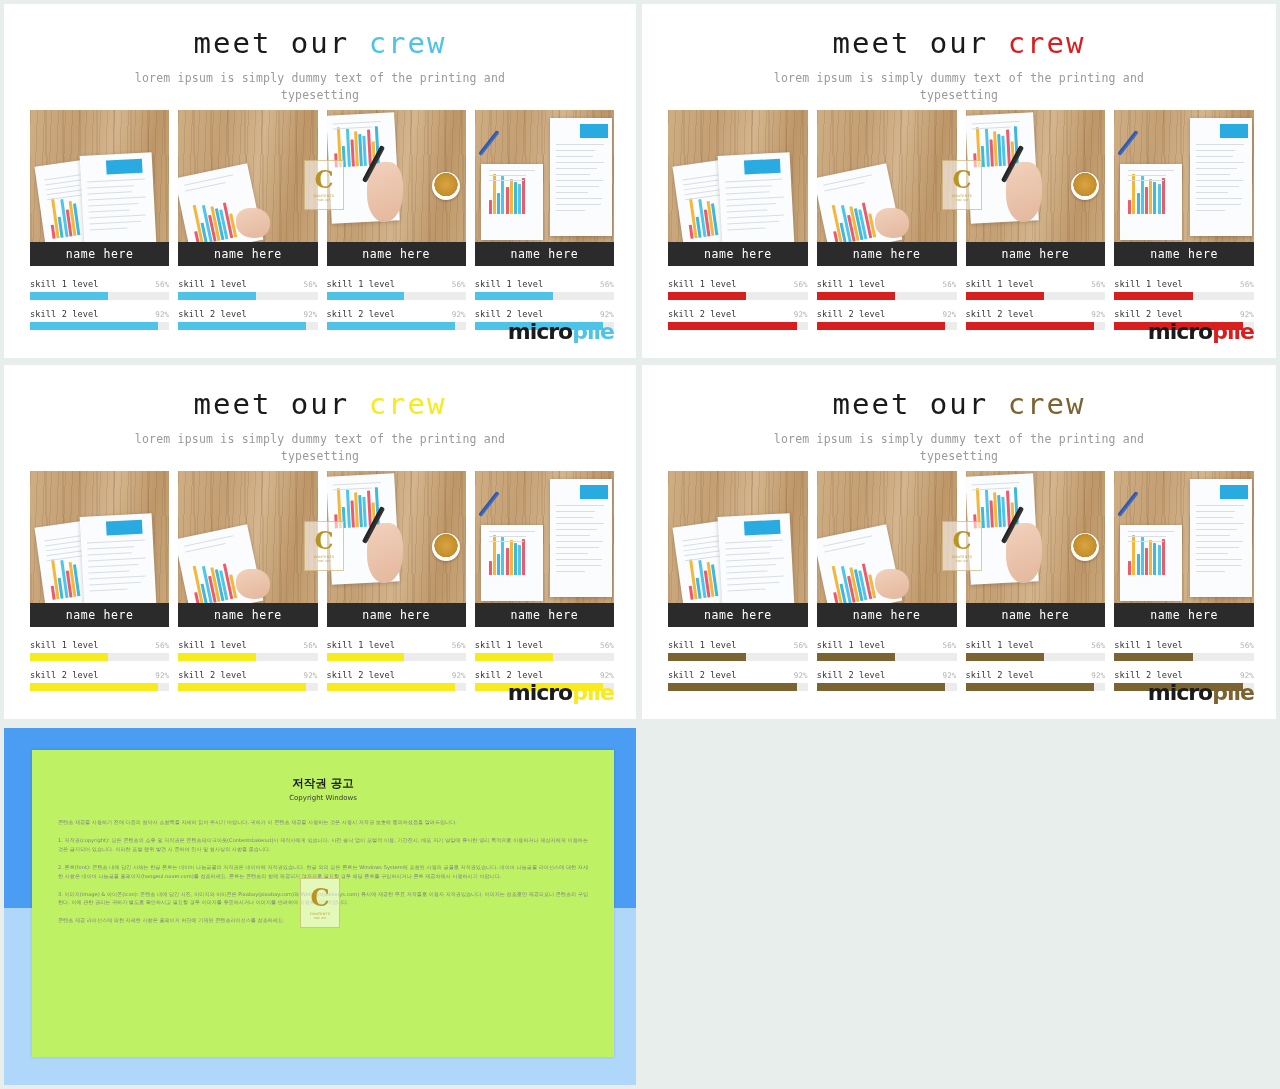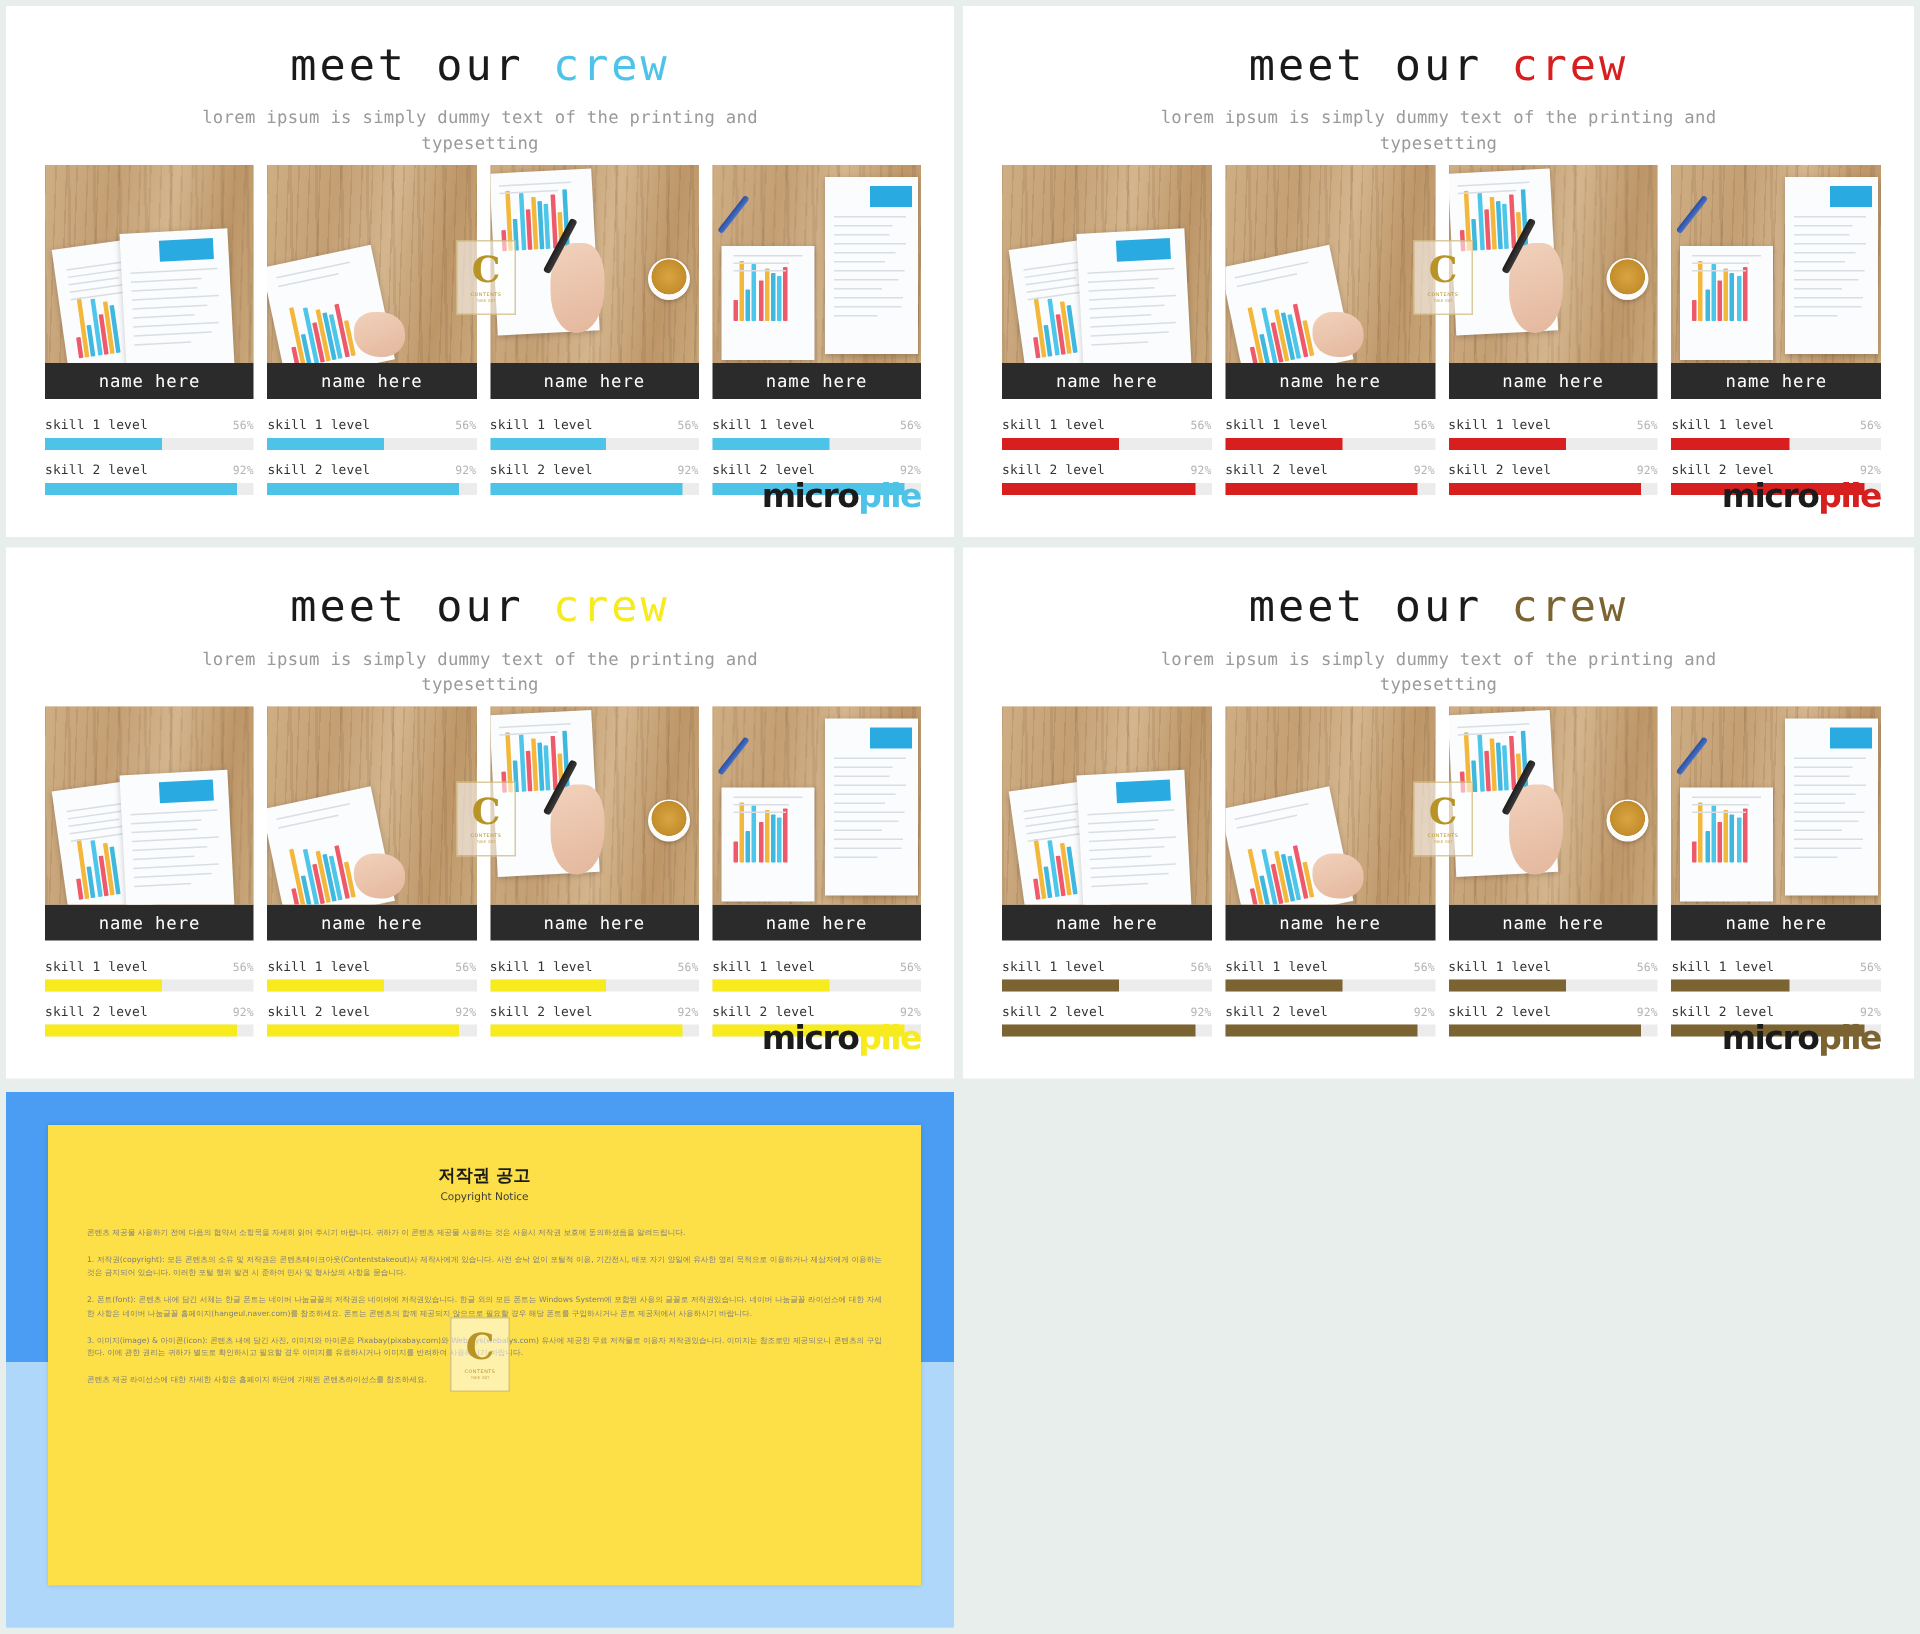--- a/index.html
+++ b/index.html
@@ -159,21 +159,21 @@
     font-family:"DejaVu Sans", sans-serif;
   }
   .watermark .wt2{font-size:2.6px;color:#c3a24a;margin-top:1px;}
 
   
   .cpframe{position:absolute;inset:0;background:#4a9df2;}
   .cpframe-lower{position:absolute;left:0;right:0;top:180px;bottom:0;background:#aed7f9;}
   .cppage{
     position:absolute;
     left:28px;top:22px;right:22px;bottom:28px;
-    background:#fde047;
+    background:#bef264;
     box-shadow:0 0 3px rgba(0,0,0,.12);
     overflow:hidden;
   }
   .cptitle{
     text-align:center;
     font-family:"DejaVu Sans", sans-serif;
     font-size:11.5px;font-weight:700;color:#1c1c1c;
     margin-top:26px;
   }
   .cpsub{
@@ -1050,21 +1050,21 @@
         <div class="wt">CONTENTS</div>
         <div class="wt2">TAKE OUT</div>
       </div>
   </div>
 
   <div class="slide s5">
     <div class="cpframe"></div>
     <div class="cpframe-lower"></div>
     <div class="cppage">
       <div class="cptitle">저작권 공고</div>
-      <div class="cpsub">Copyright Notice</div>
+      <div class="cpsub">Copyright Windows</div>
       <div class="cpbody">
         <p>콘텐츠 제공물 사용하기 전에 다음의 협약서 소항목을 자세히 읽어 주시기 바랍니다. 귀하가 이 콘텐츠 제공물 사용하는 것은 사용시 저작권 보호에 동의하셨음을 알려드립니다.</p>
         <p>1. 저작권(copyright): 모든 콘텐츠의 소유 및 저작권은 콘텐츠테이크아웃(Contentstakeout)사 제작사에게 있습니다. 사전 승낙 없이 포털적 이용, 기간전시, 배포 자기 양일에 유사한 영리 목적으로 이용하거나 제삼자에게 이용하는 것은 금지되어 있습니다. 이러한 포털 행위 발견 시 준하여 민사 및 형사상의 사항을 묻습니다.</p>
         <p>2. 폰트(font): 콘텐츠 내에 담긴 서체는 한글 폰트는 네이버 나눔글꼴의 저작권은 네이버에 저작권있습니다. 한글 외의 모든 폰트는 Windows System에 포함된 사용의 글꼴로 저작권있습니다. 네이버 나눔글꼴 라이선스에 대한 자세한 사항은 네이버 나눔글꼴 홈페이지(hangeul.naver.com)를 참조하세요. 폰트는 콘텐츠의 함께 제공되지 않으므로 필요할 경우 해당 폰트를 구입하시거나 폰트 제공처에서 사용하시기 바랍니다.</p>
         <p>3. 이미지(image) &amp; 아이콘(icon): 콘텐츠 내에 담긴 사진, 이미지와 아이콘은 Pixabay(pixabay.com)와 Webalys(webalys.com) 유사에 제공한 무료 저작물로 이용자 저작권있습니다. 이미지는 참조로만 제공되오니 콘텐츠의 구입한다. 이에 관한 권리는 귀하가 별도로 확인하시고 필요할 경우 이미지를 유료하시거나 이미지를 반려하여 사용하시기 바랍니다.</p>
         <p>콘텐츠 제공 라이선스에 대한 자세한 사항은 홈페이지 하단에 기재된 콘텐츠라이선스를 참조하세요.</p>
       </div>
     </div>
     <div class="watermark" style="left:296px;top:150px;">
         <div class="wc">C</div>

